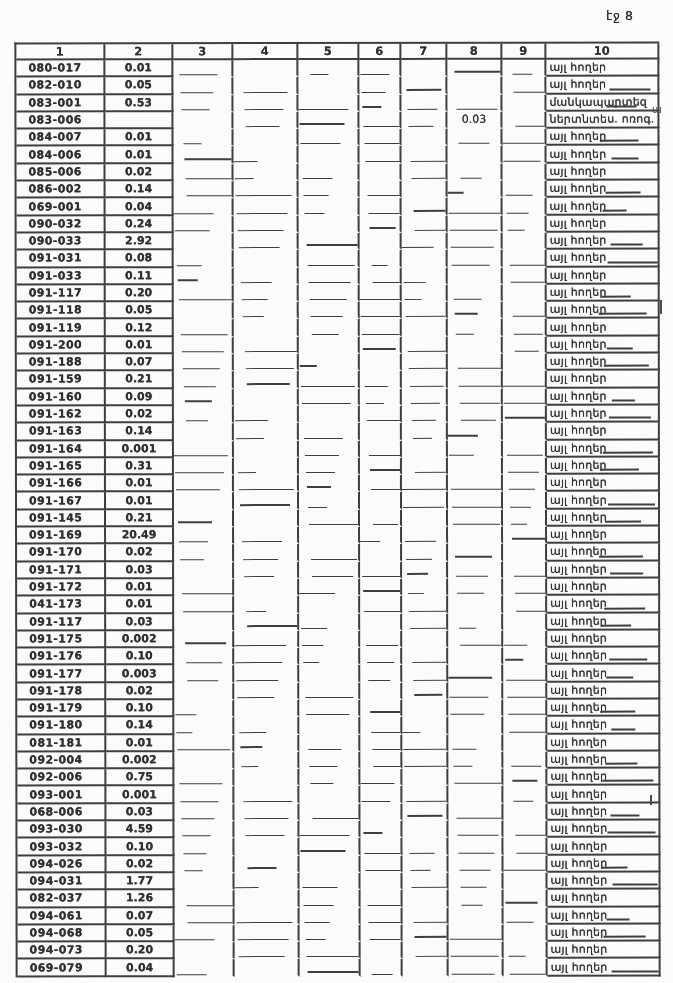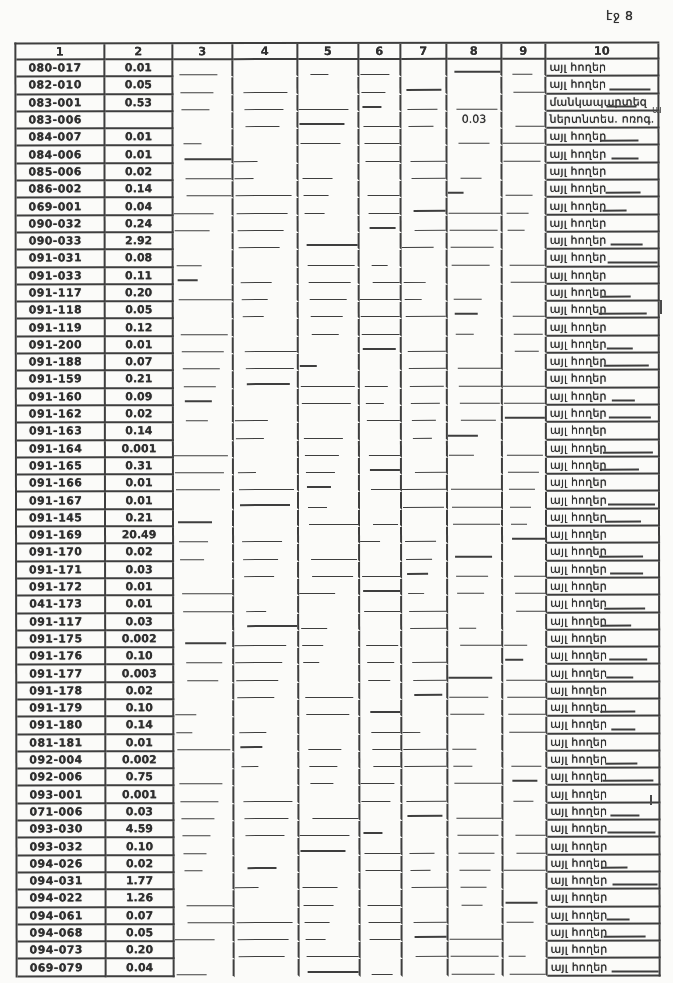--- a/index.html
+++ b/index.html
@@ -1082,21 +1082,21 @@
         <td class="c-mid">
           <span class="streak" style="width: 40px; left: 4px;"></span>
         </td>
         <td class="c-mid" style="text-align: center;"></td>
         <td class="c-mid">
           <span class="streak" style="width: 20px; left: 10px;"></span>
         </td>
         <td class="c-cat"><span class="ink">այլ հողեր</span></td>
       </tr>
       <tr>
-        <td class="c-code"><span class="ink">071-006</span></td>
+        <td class="c-code"><span class="ink">068-006</span></td>
         <td class="c-area"><span class="ink">0.03</span></td>
         <td class="c-mid">
           <span class="streak" style="width: 33px; left: 7px;"></span>
         </td>
         <td class="c-mid">
           <span class="streak" style="width: 44px; left: 10px;"></span>
         </td>
         <td class="c-mid">
           <span class="streak" style="width: 55px; left: 13px;"></span>
         </td>
@@ -1196,21 +1196,21 @@
         <td class="c-mid">
           <span class="streak" style="width: 57px; left: 9px;"></span>
         </td>
         <td class="c-mid" style="text-align: center;">
           <span class="streak" style="width: 26px; left: 12px;"></span>
         </td>
         <td class="c-mid"></td>
         <td class="c-cat"><span class="ink">այլ հողեր</span><span class="streak tail" style="left: 65px; width: 45px;"></span></td>
       </tr>
       <tr>
-        <td class="c-code"><span class="ink">094-022</span></td>
+        <td class="c-code"><span class="ink">082-037</span></td>
         <td class="c-area"><span class="ink">1.26</span></td>
         <td class="c-mid">
           <span class="streak" style="width: 50px; left: 12px;"></span>
         </td>
         <td class="c-mid"></td>
         <td class="c-mid">
           <span class="streak" style="width: 30px; left: 4px;"></span>
         </td>
         <td class="c-mid">
           <span class="streak" style="width: 41px; left: 7px;"></span>

